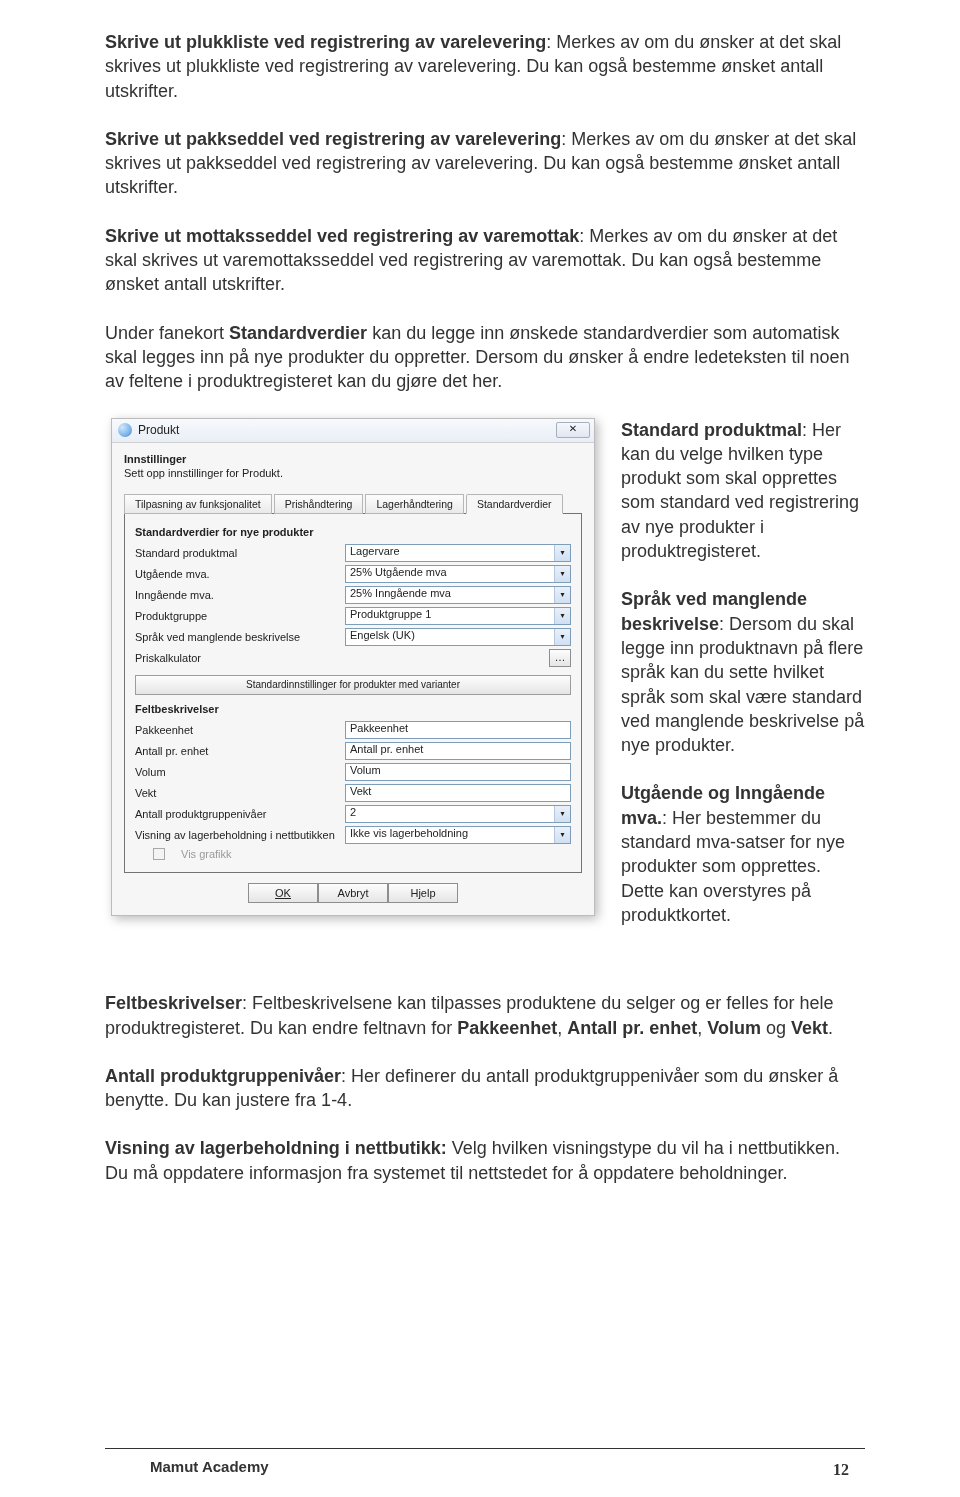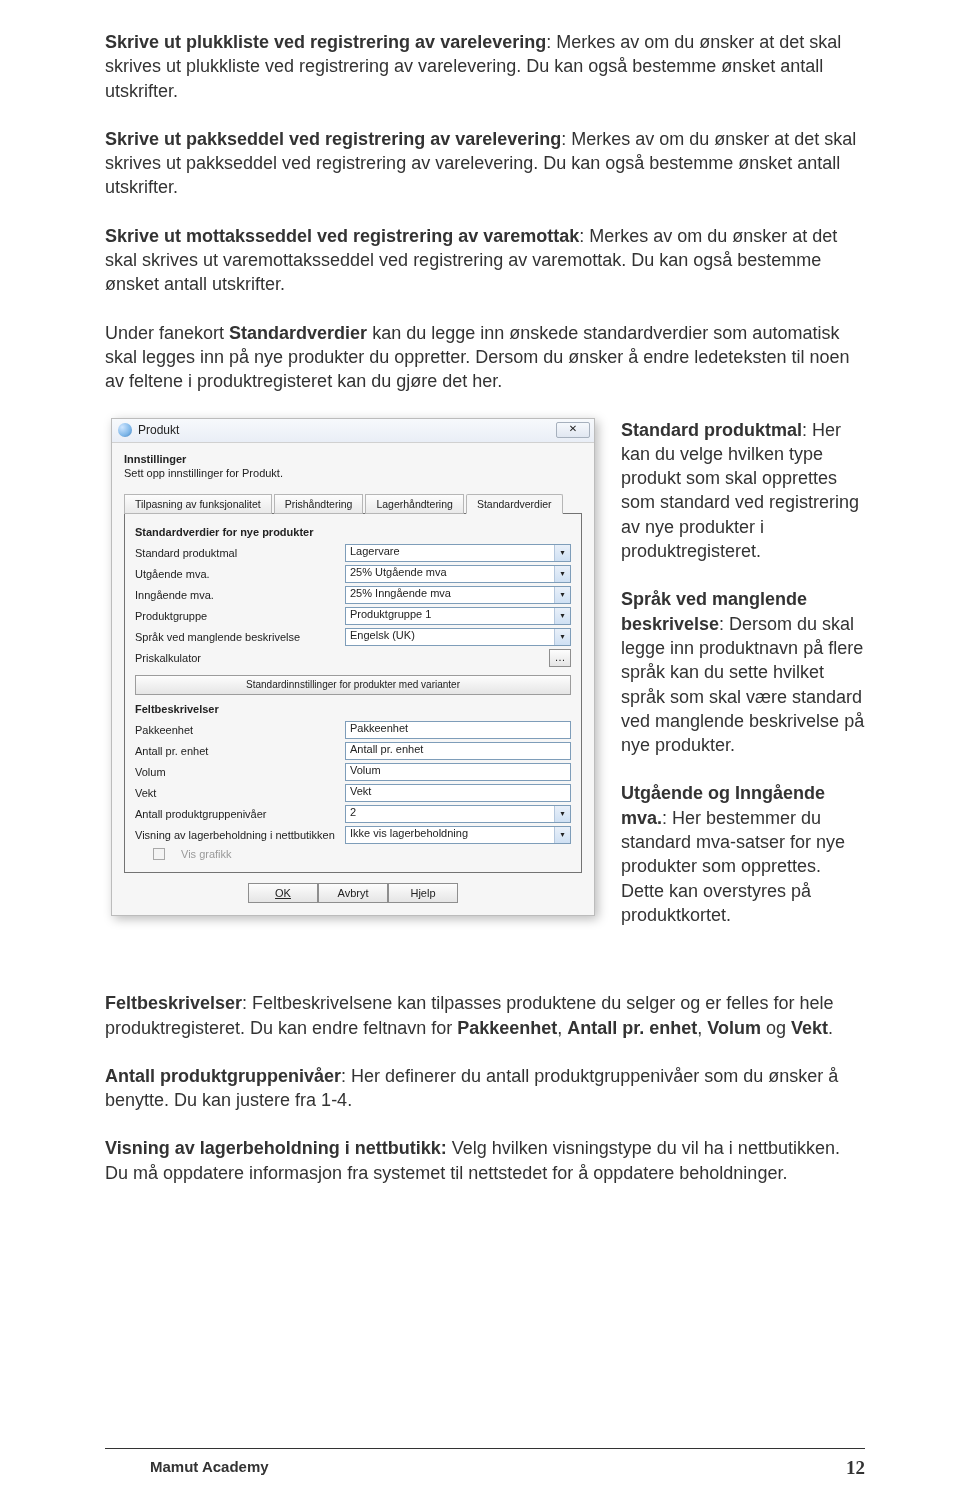--- a/index.html
+++ b/index.html
@@ -158,24 +158,24 @@
   .footer-left {
     position: absolute;
     left: 105px; bottom: 22px;
     font-weight: bold;
     font-size: 15px;
     font-family: "Trebuchet MS", Arial, sans-serif;
     margin-left: 45px;
   }
   .footer-right {
     position: absolute;
-    right: 95px; bottom: 18px;
+    right: 111px; bottom: 18px;
     font-weight: bold;
     font-family: "Comic Sans MS", cursive;
-    font-size: 19px;
+    font-size: 16px;
     margin-left: 48px;
   }
 </style>
 </head>
 <body>
 
 <p class="para">
   <span class="bold-run">Skrive ut plukkliste ved registrering av varelevering</span><span>: Merkes av om du ønsker at det skal skrives ut plukkliste ved registrering av varelevering. Du kan også bestemme ønsket antall utskrifter.</span>
 </p>
 <p class="para">

